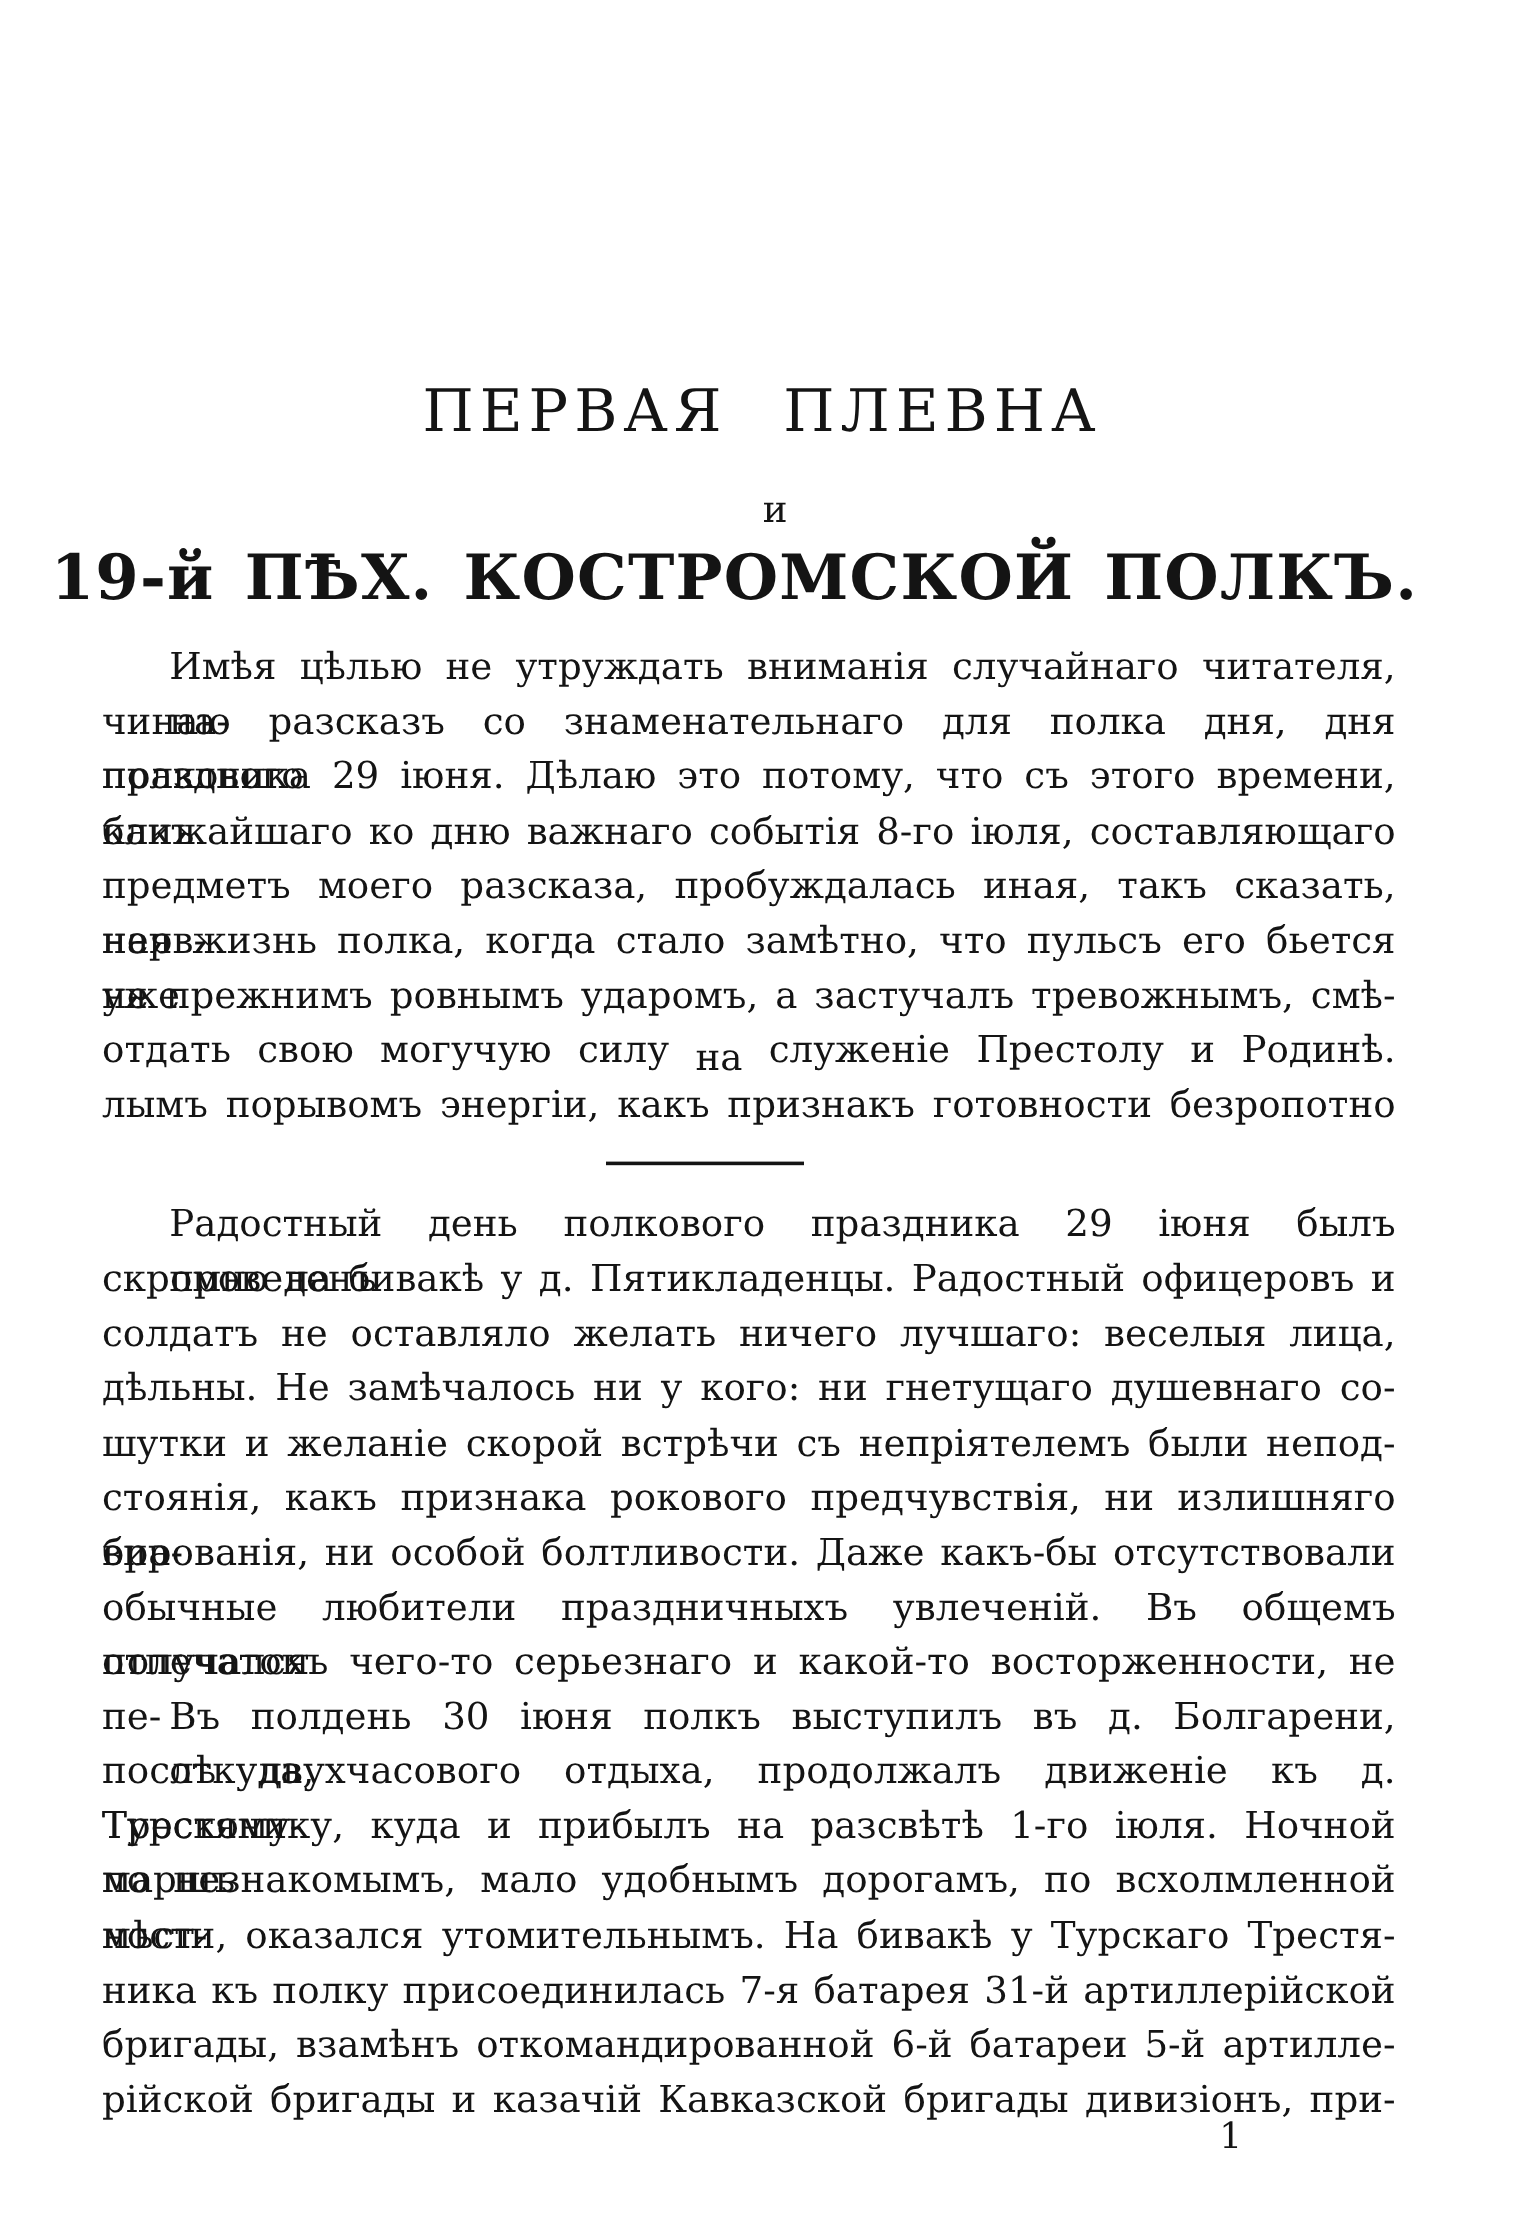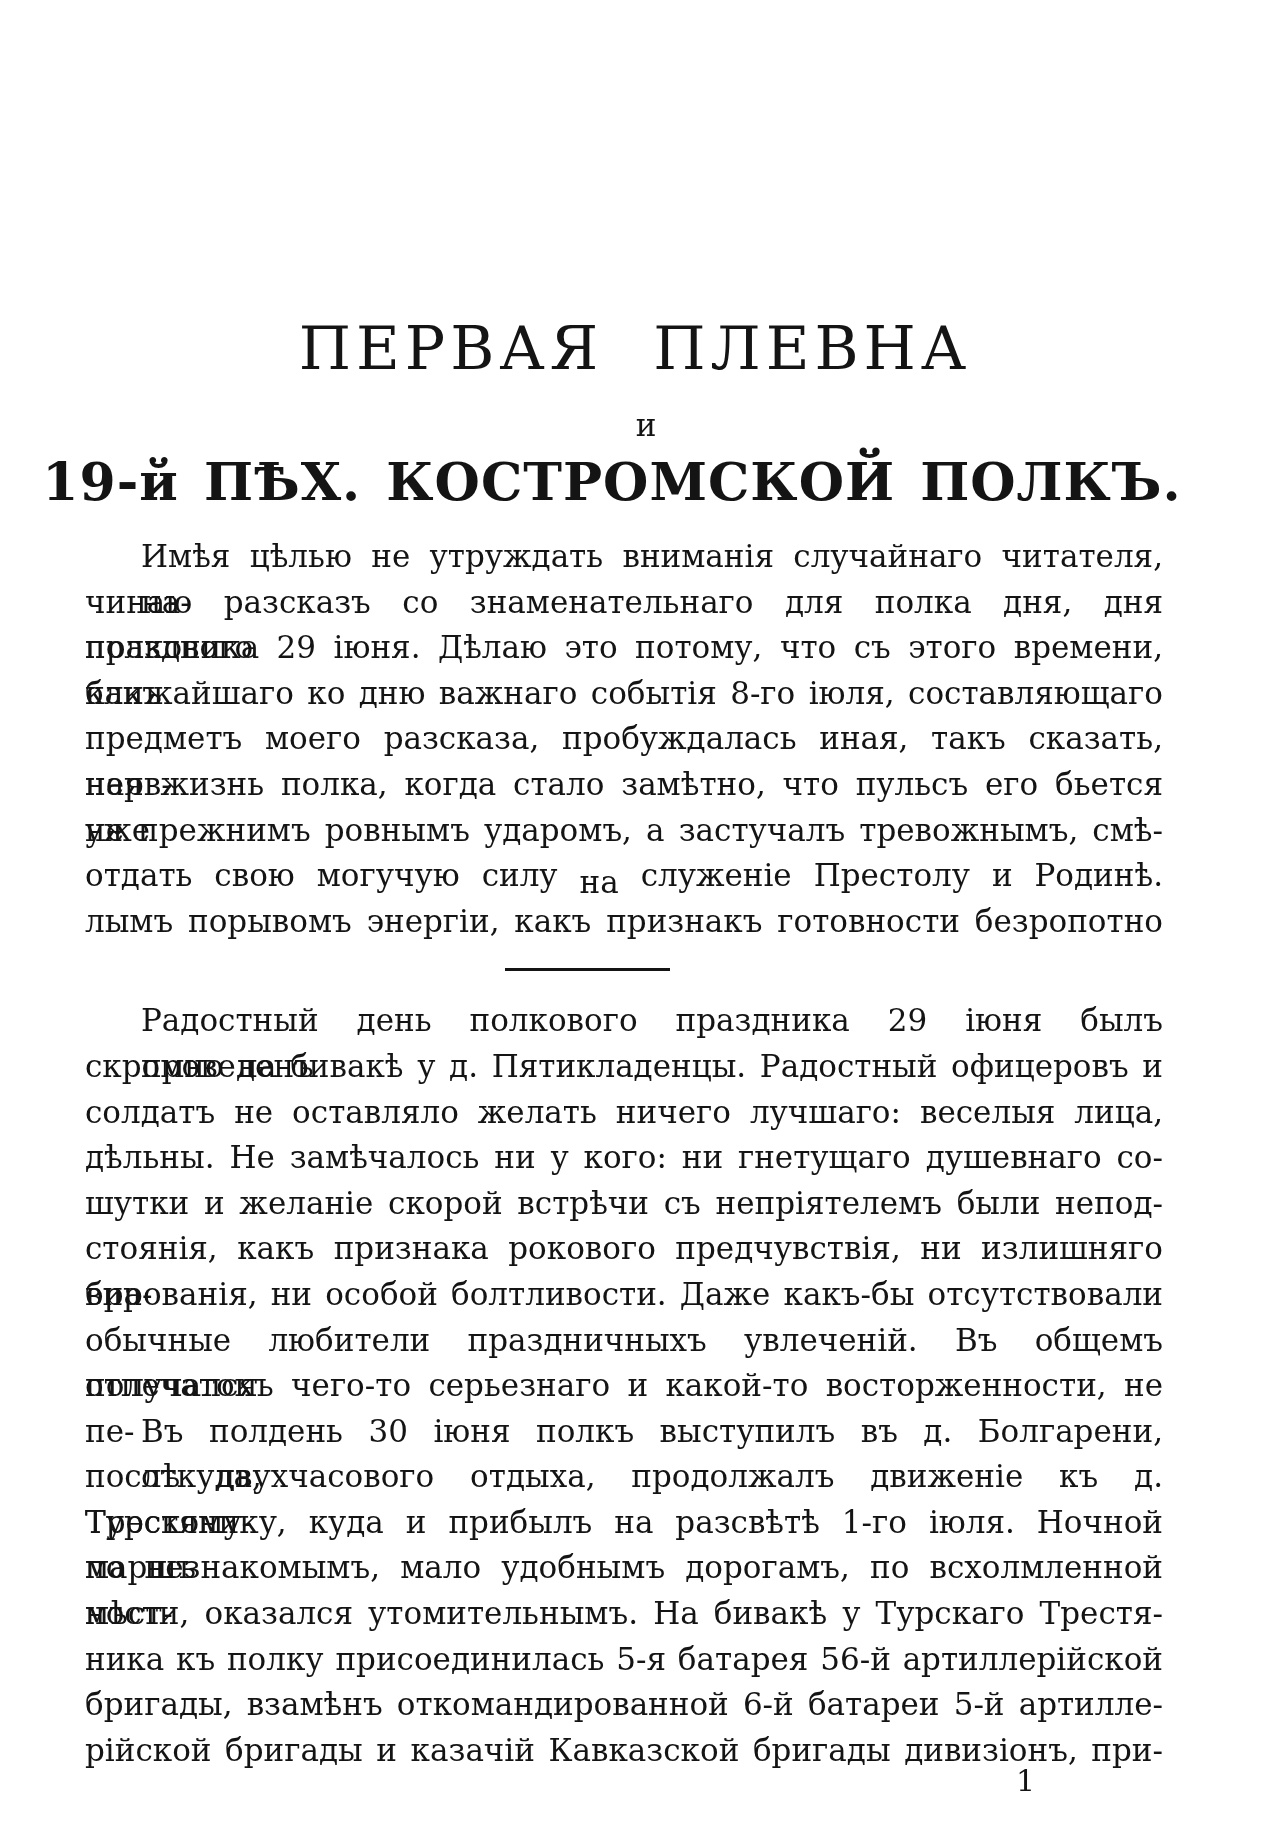--- a/index.html
+++ b/index.html
@@ -15,21 +15,21 @@
     color: #141414;
     font-family: "DejaVu Serif", "Liberation Serif", serif;
     overflow: hidden;
   }
   .title {
     position: absolute;
     top: 318px;
     left: 0;
     width: 1270px;
     text-align: center;
-    font-size: 60px;
+    font-size: 49px;
     line-height: 1;
     letter-spacing: 5px;
     word-spacing: 26px;
     white-space: nowrap;
   }
   .conj {
     position: absolute;
     top: 410px;
     left: 0;
     width: 1292px;
@@ -123,19 +123,19 @@
         <div class="line"><span>вированія, ни особой болтливости. Даже какъ-бы отсутствовали</span></div>
         <div class="line"><span>обычные любители праздничныхъ увлеченій. Въ общемъ получался</span></div>
         <div class="line"><span>отпечатокъ чего-то серьезнаго и какой-то восторженности, не пе-</span></div>
       </div>
       <div class="paragraph">
         <div class="line indent"><span>Въ полдень 30 іюня полкъ выступилъ въ д. Болгарени, откуда,</span></div>
         <div class="line"><span>послѣ двухчасового отдыха, продолжалъ движеніе къ д. Турскому-</span></div>
         <div class="line"><span>Трестянику, куда и прибылъ на разсвѣтѣ 1-го іюля. Ночной маршъ</span></div>
         <div class="line"><span>по незнакомымъ, мало удобнымъ дорогамъ, по всхолмленной мѣст-</span></div>
         <div class="line"><span>ности, оказался утомительнымъ. На бивакѣ у Турскаго Трестя-</span></div>
-        <div class="line"><span>ника къ полку присоединилась 5-я батарея 56-й артиллерійской</span></div>
+        <div class="line"><span>ника къ полку присоединилась 7-я батарея 31-й артиллерійской</span></div>
         <div class="line"><span>бригады, взамѣнъ откомандированной 6-й батареи 5-й артилле-</span></div>
         <div class="line"><span>рійской бригады и казачій Кавказской бригады дивизіонъ, при-</span></div>
       </div>
     </div>
   <div class="page-number">1</div>
 </div>
 
 </body></html>

